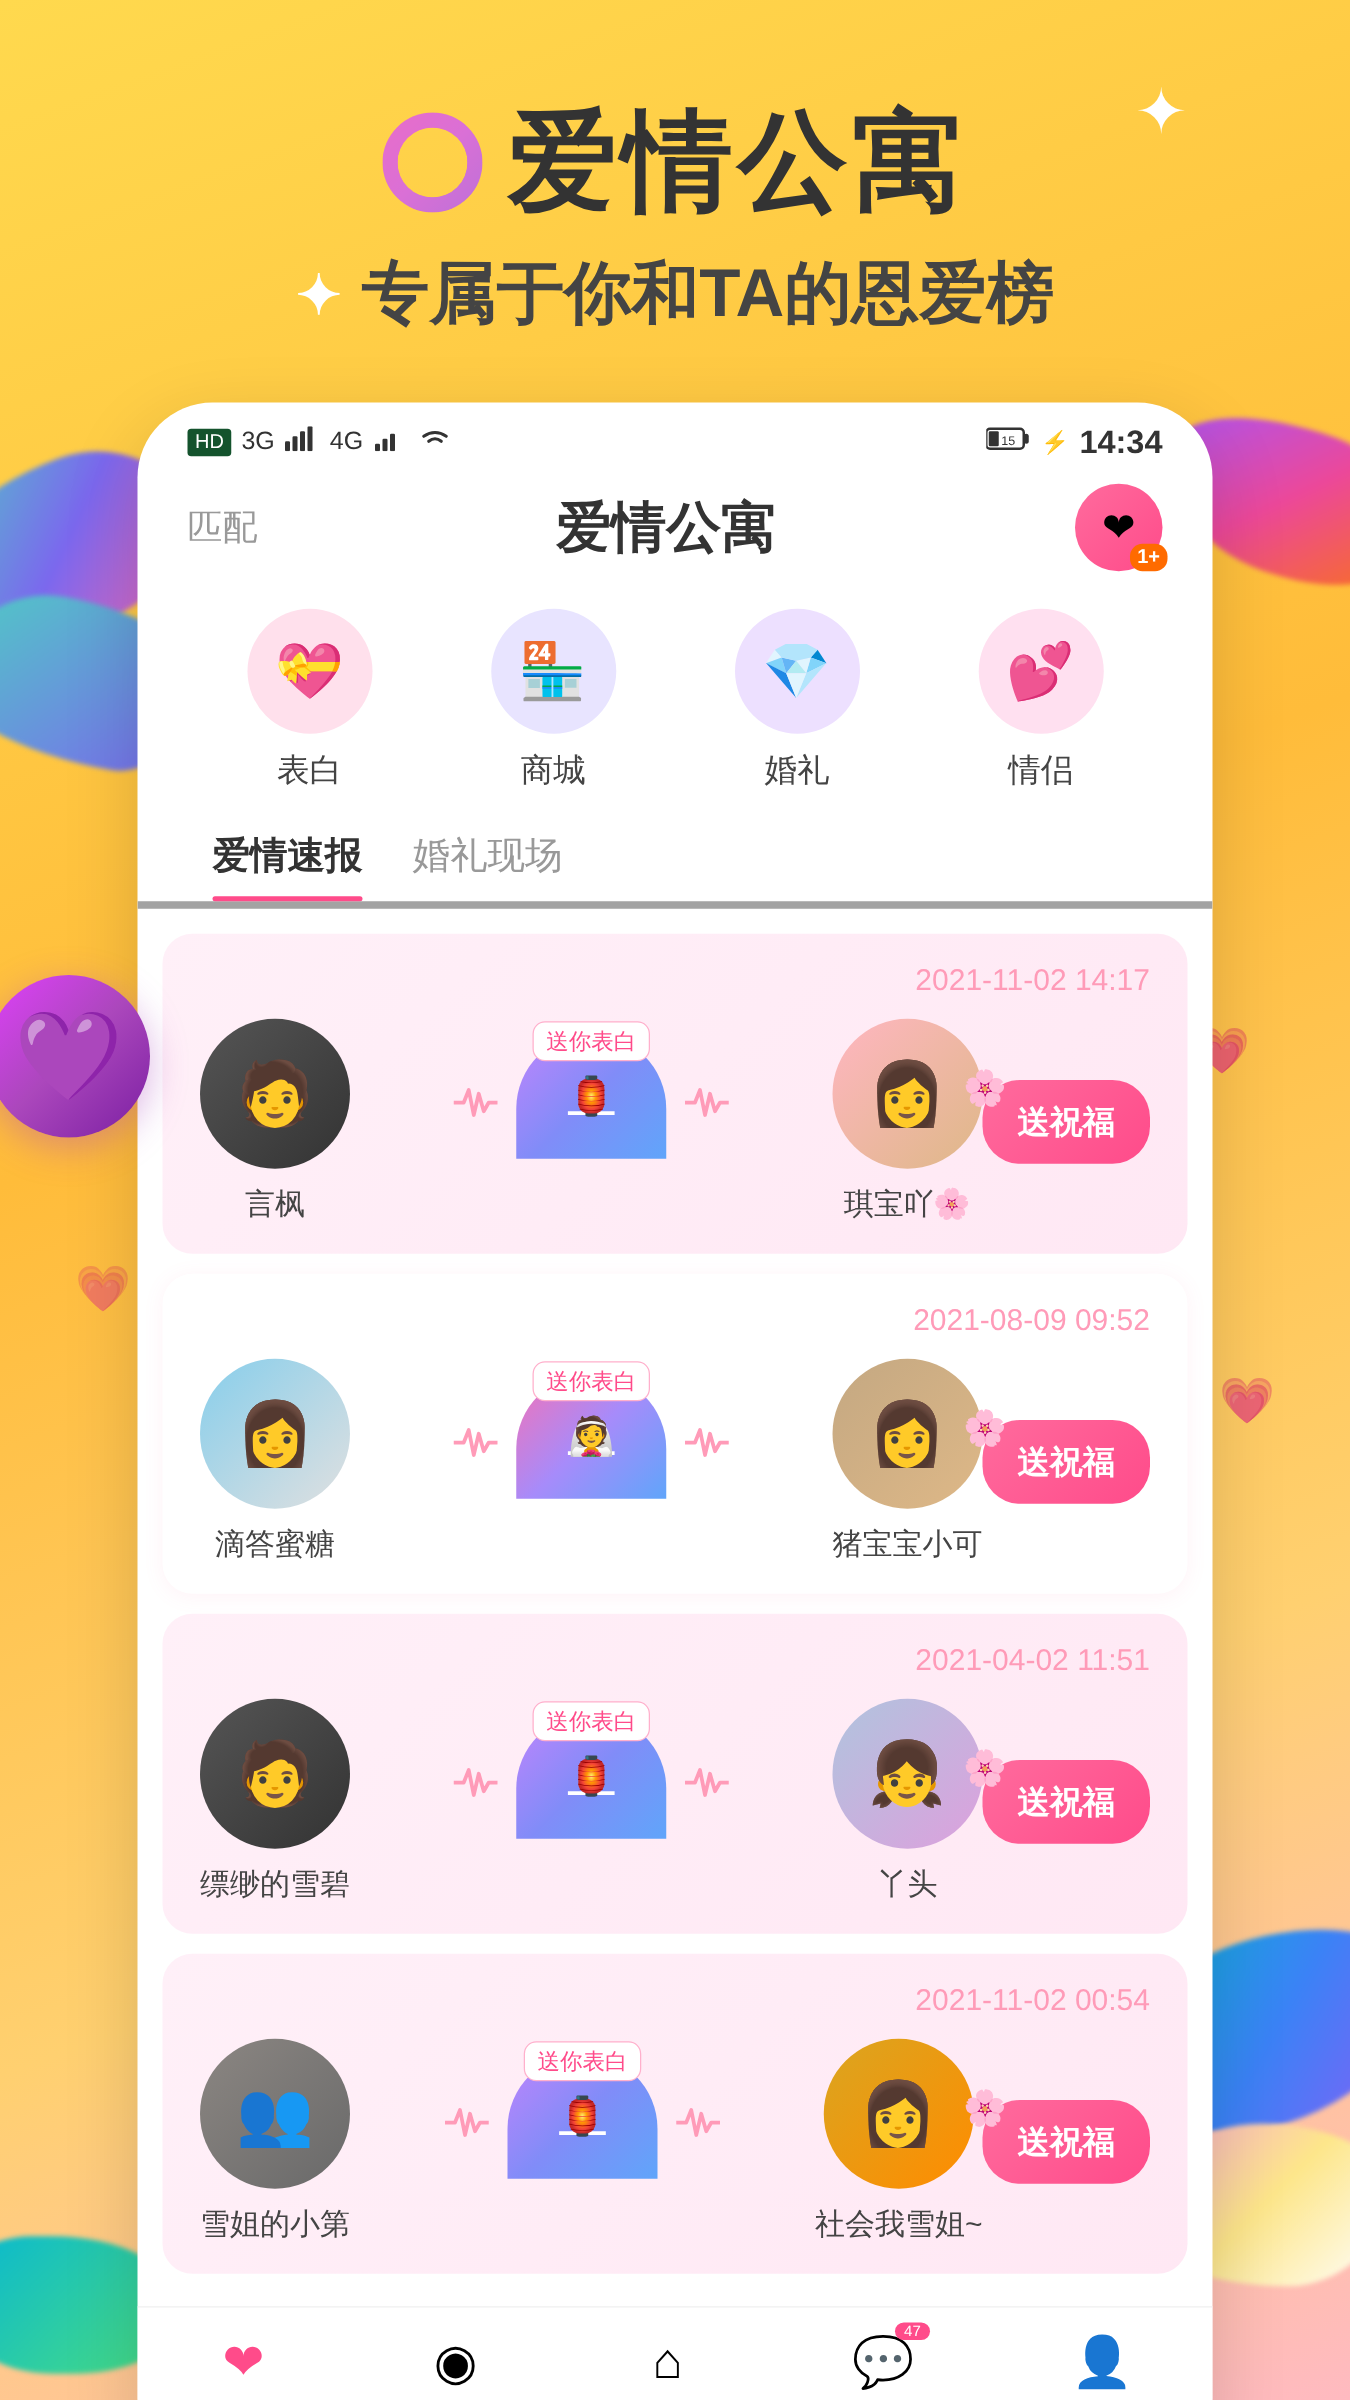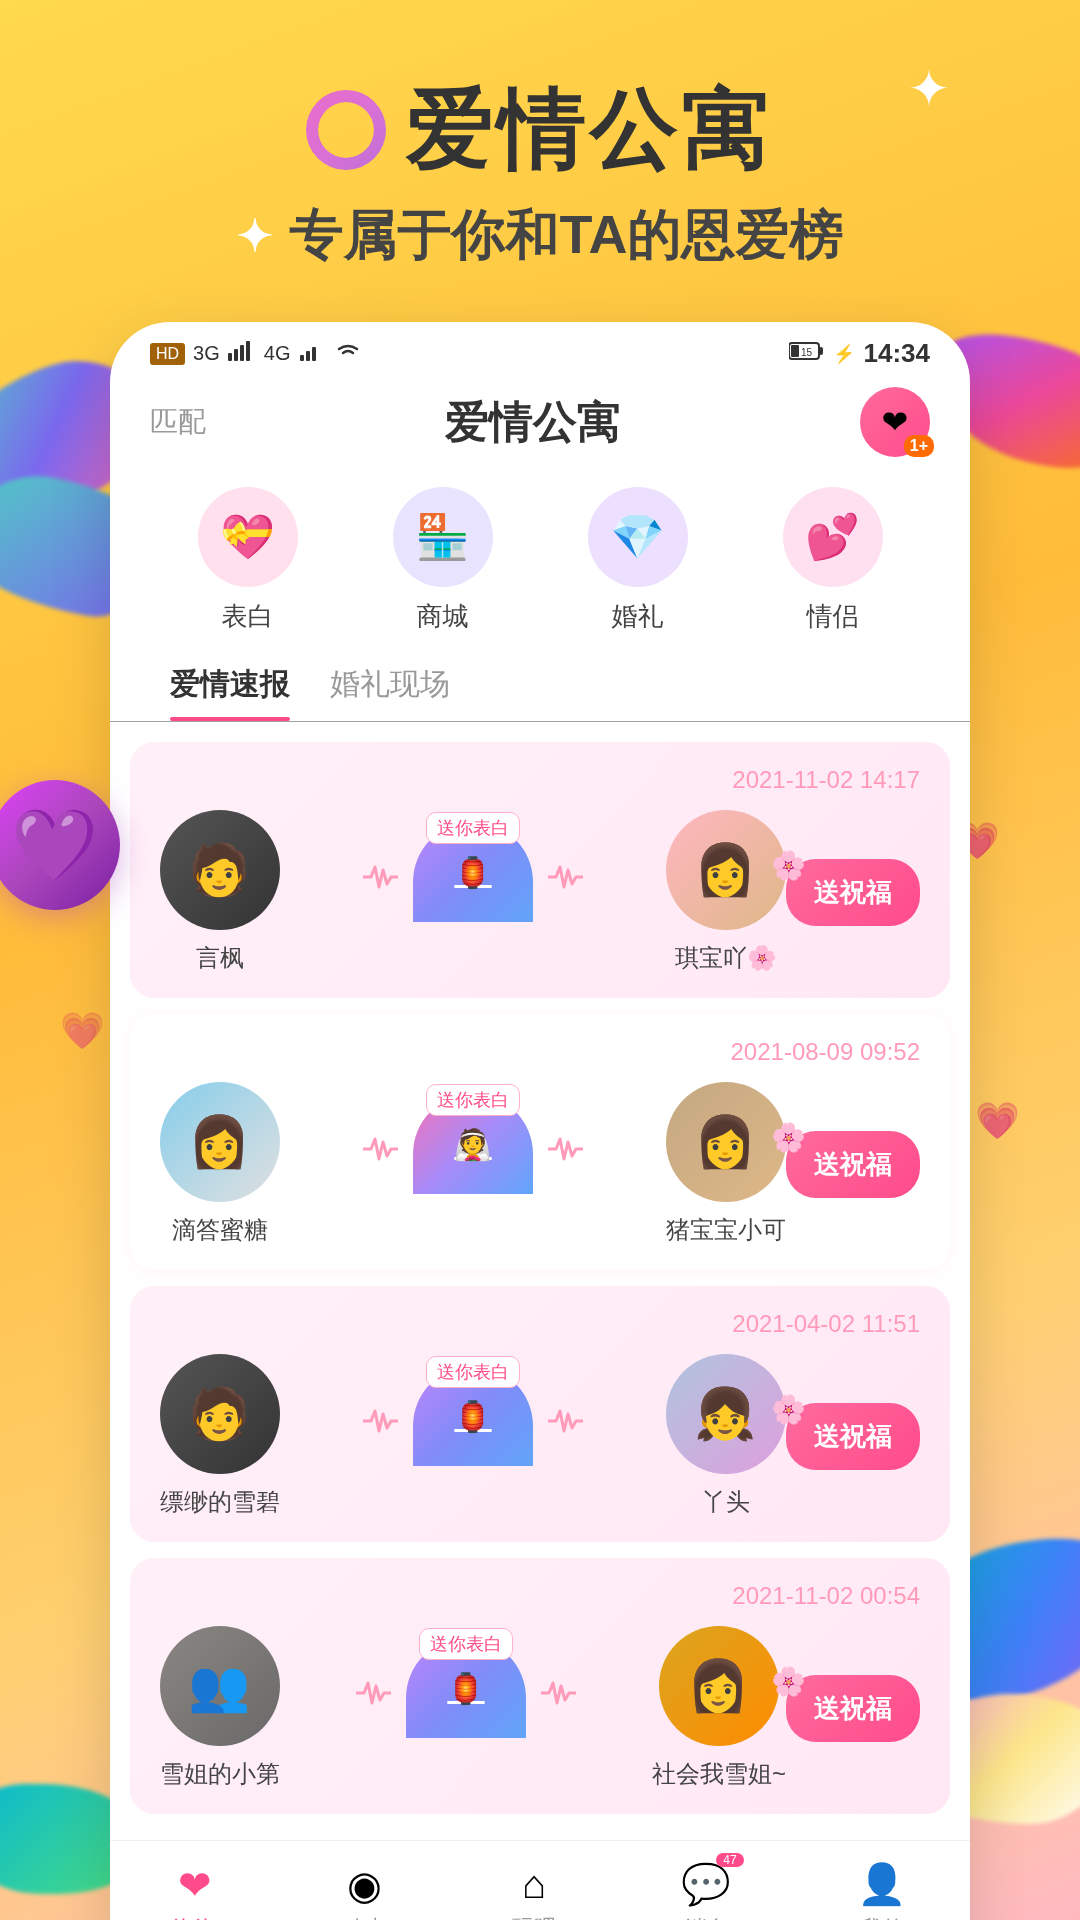--- a/index.html
+++ b/index.html
@@ -110,21 +110,21 @@
       display: flex;
       justify-content: space-between;
       align-items: center;
       padding: 16px 40px 8px;
       font-size: 22px;
       color: #333;
     }
     .status-left { display: flex; align-items: center; gap: 8px; }
     .status-right { display: flex; align-items: center; gap: 8px; font-size: 22px; }
     .hd-badge {
-      background: #a16207; color: white; font-size: 16px; padding: 2px 6px; border-radius: 3px;
+      background: #14532d; color: white; font-size: 16px; padding: 2px 6px; border-radius: 3px;
     }
 
     
     .app-header {
       display: flex;
       align-items: center;
       justify-content: space-between;
       padding: 10px 40px 20px;
     }
     .match-text {
@@ -186,21 +186,21 @@
     .icon-pink { background: #FFE0F0; }
     .quick-icon-label {
       font-size: 26px;
       color: #444;
     }
 
     
     .tabs {
       display: flex;
       padding: 0 40px;
-      border-bottom: 1px solid #a3a3a3;
+      border-bottom: 6px solid #a3a3a3;
       margin-bottom: 20px;
     }
     .tab {
       padding: 10px 20px 16px;
       font-size: 30px;
       color: #999;
       position: relative;
       cursor: pointer;
     }
     .tab.active {

